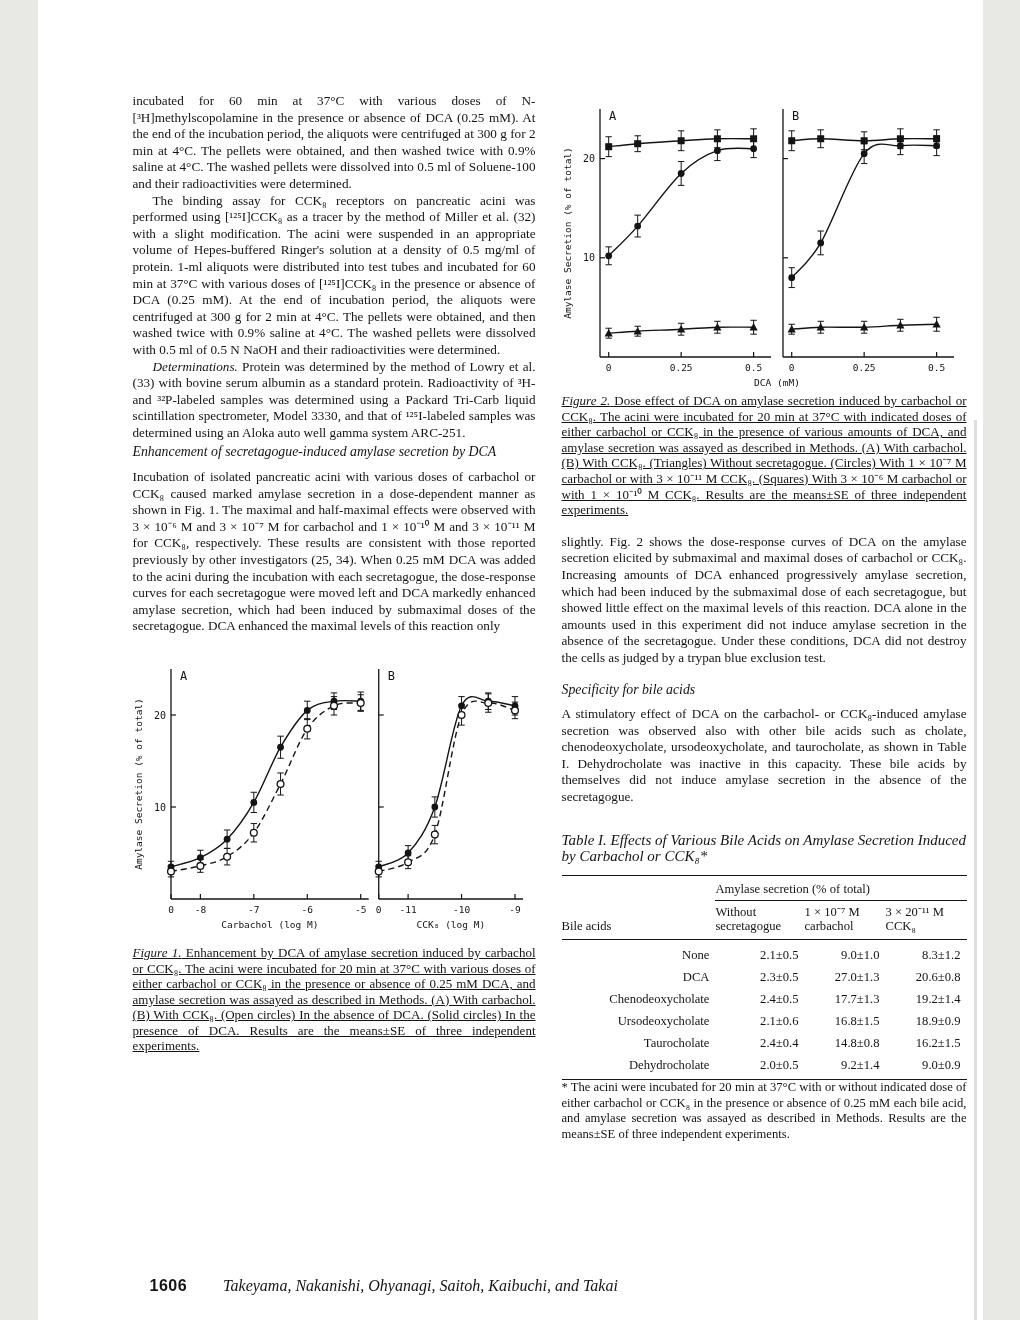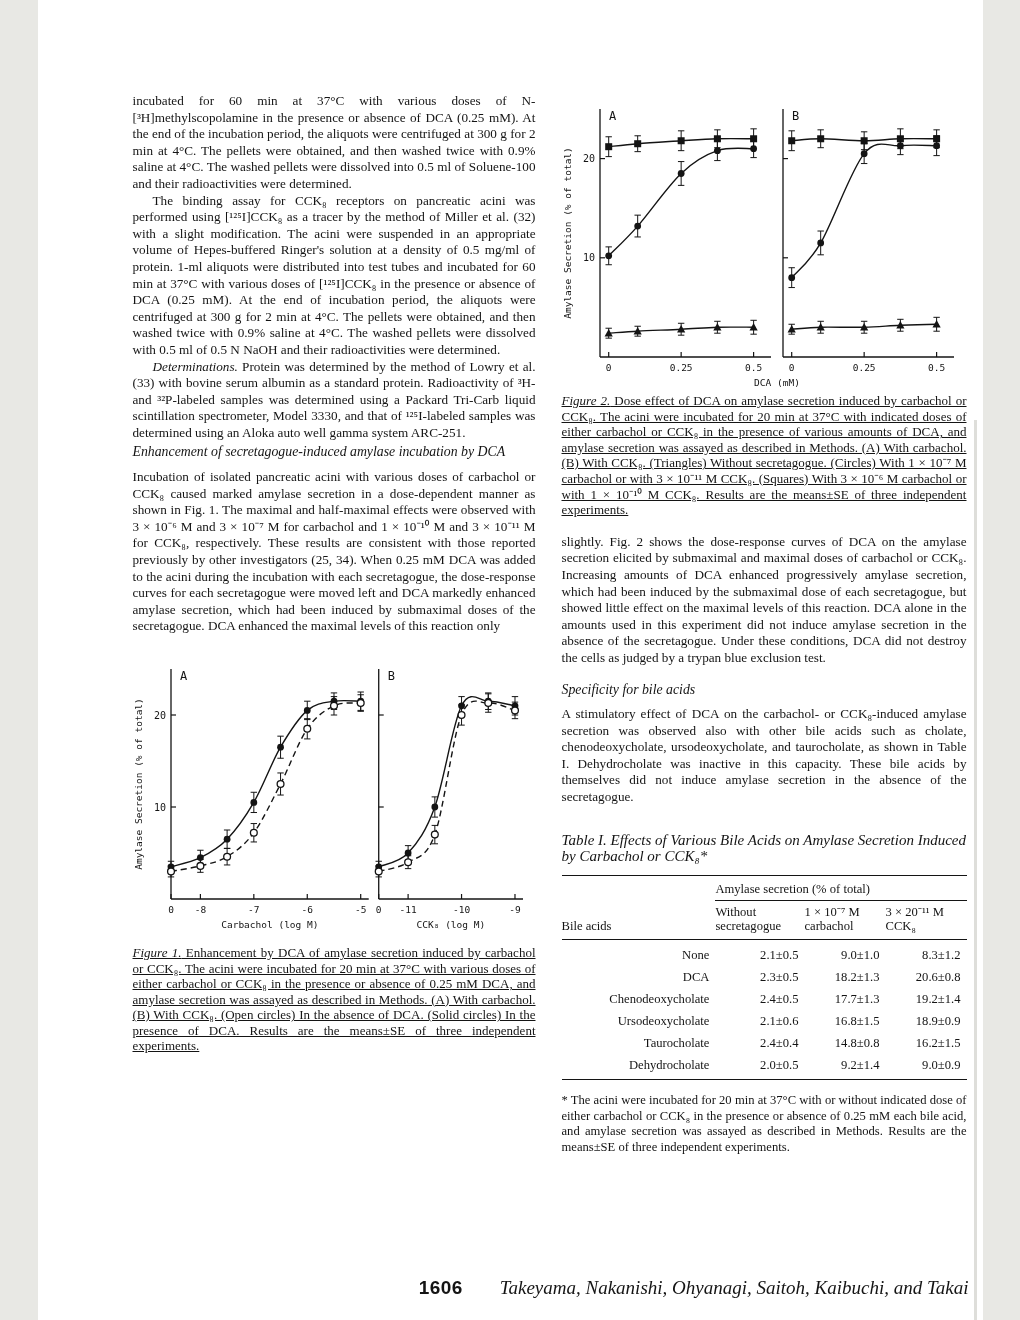--- a/index.html
+++ b/index.html
@@ -23,36 +23,36 @@
   table.data { width:100%; border-collapse:collapse; margin-top:11px;
                border-top:1.4px solid #141414; border-bottom:1.4px solid #141414;
                font-size:12.6px; }
   table.data th { font-weight:normal; text-align:left; vertical-align:bottom; line-height:14.5px; }
   table.data td { text-align:right; vertical-align:bottom; }
   th.group-th { border-bottom:1px solid #141414; padding:6px 0 3px 0; }
   tr.cols-row th { border-bottom:1px solid #141414; white-space:pre-line; padding:4px 6px 5px 0; }
   tbody td { padding:4.5px 6px 2.5px 0; }
   tbody tr:first-child td { padding-top:8px; }
   tbody tr:last-child td { padding-bottom:6px; }
-  p.footnote { font-size:12.6px; line-height:15.8px; text-align:justify; margin-top:13px; }
-  .footer { position:absolute; top:1277px; left:96px; width:835px; font-size:19px;text-align:right; }
+  p.footnote { font-size:12.6px; line-height:15.8px; text-align:justify; }
+  .footer { position:absolute; top:1277px; left:112px; width:835px; font-size:16px; }
   .pagenum { font-family:"Liberation Sans", sans-serif; font-weight:bold; letter-spacing:.5px; }
   .authors { font-style:italic; margin-left:32px; }
 </style>
 </head>
 <body>
 
 <div class="page">
 
   <div class="col col-left">
     <p class="body">incubated for 60 min at 37°C with various doses of N-[³H]methylscopolamine in the presence or absence of DCA (0.25 mM). At the end of the incubation period, the aliquots were centrifuged at 300 g for 2 min at 4°C. The pellets were obtained, and then washed twice with 0.9% saline at 4°C. The washed pellets were dissolved into 0.5 ml of Soluene-100 and their radioactivities were determined.</p>
     <p class="body indent">The binding assay for CCK₈ receptors on pancreatic acini was performed using [¹²⁵I]CCK₈ as a tracer by the method of Miller et al. (32) with a slight modification. The acini were suspended in an appropriate volume of Hepes-buffered Ringer's solution at a density of 0.5 mg/ml of protein. 1-ml aliquots were distributed into test tubes and incubated for 60 min at 37°C with various doses of [¹²⁵I]CCK₈ in the presence or absence of DCA (0.25 mM). At the end of incubation period, the aliquots were centrifuged at 300 g for 2 min at 4°C. The pellets were obtained, and then washed twice with 0.9% saline at 4°C. The washed pellets were dissolved with 0.5 ml of 0.5 N NaOH and their radioactivities were determined.</p>
     <p class="body indent"><i>Determinations.</i><span> Protein was determined by the method of Lowry et al. (33) with bovine serum albumin as a standard protein. Radioactivity of ³H- and ³²P-labeled samples was determined using a Packard Tri-Carb liquid scintillation spectrometer, Model 3330, and that of ¹²⁵I-labeled samples was determined using an Aloka auto well gamma system ARC-251.</span></p>
 
-    <h3 class="subhead">Enhancement of secretagogue-induced amylase incubation by DCA</h3>
+    <h3 class="subhead">Enhancement of secretagogue-induced amylase secretion by DCA</h3>
     <p class="body">Incubation of isolated pancreatic acini with various doses of carbachol or CCK₈ caused marked amylase secretion in a dose-dependent manner as shown in Fig. 1. The maximal and half-maximal effects were observed with 3 × 10⁻⁶ M and 3 × 10⁻⁷ M for carbachol and 1 × 10⁻¹⁰ M and 3 × 10⁻¹¹ M for CCK₈, respectively. These results are consistent with those reported previously by other investigators (25, 34). When 0.25 mM DCA was added to the acini during the incubation with each secretagogue, the dose-response curves for each secretagogue were moved left and DCA markedly enhanced amylase secretion, which had been induced by submaximal doses of the secretagogue. DCA enhanced the maximal levels of this reaction only</p>
 
     <div class="figure">
       <svg width="396" height="292">
           <text x="0" y="0" text-anchor="middle" font-size="9.5" font-family="&quot;DejaVu Sans Mono&quot;, monospace" fill="#141414" transform="translate(9,131) rotate(-90)">Amylase Secretion (% of total)</text>
           <line x1="38" y1="16" x2="38" y2="246" stroke="#141414" stroke-width="1.3"></line>
           <line x1="38" y1="246" x2="235.71874999999997" y2="246" stroke="#141414" stroke-width="1.3"></line>
           <line x1="38" y1="154" x2="43" y2="154" stroke="#141414" stroke-width="1.2"></line>
           <text x="33" y="157.5" text-anchor="end" font-size="10" font-family="&quot;DejaVu Sans Mono&quot;, monospace" fill="#141414">10</text>
           <line x1="38" y1="62" x2="43" y2="62" stroke="#141414" stroke-width="1.2"></line>
@@ -397,21 +397,21 @@
       <tbody id="table-body">
           <tr>
             <td>None</td>
             <td>2.1±0.5</td>
             <td>9.0±1.0</td>
             <td>8.3±1.2</td>
           </tr>
           <tr>
             <td>DCA</td>
             <td>2.3±0.5</td>
-            <td>18.2±1.3</td>
+            <td>27.0±1.3</td>
             <td>20.6±0.8</td>
           </tr>
           <tr>
             <td>Chenodeoxycholate</td>
             <td>2.4±0.5</td>
             <td>17.7±1.3</td>
             <td>19.2±1.4</td>
           </tr>
           <tr>
             <td>Ursodeoxycholate</td>

